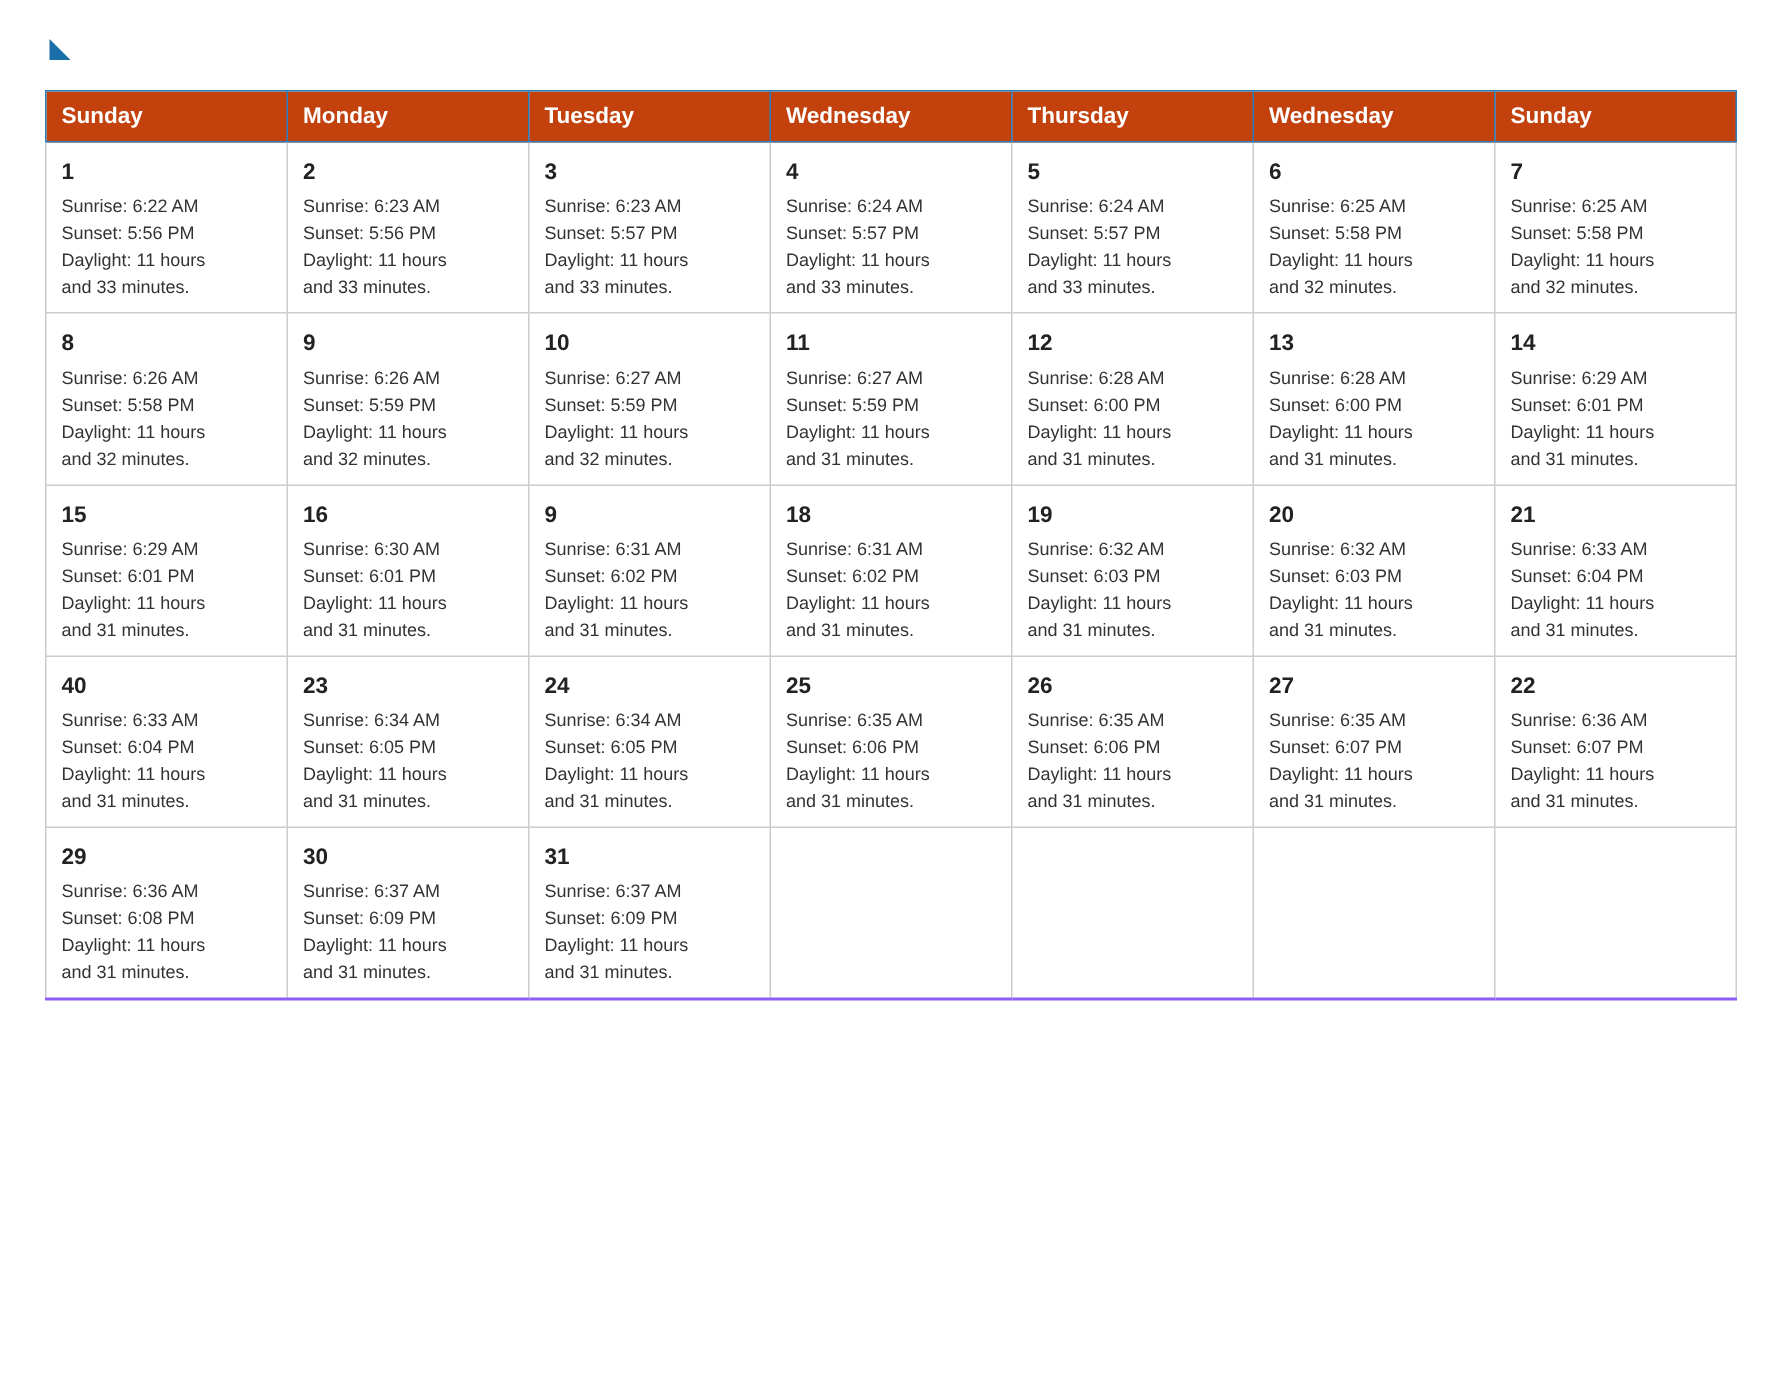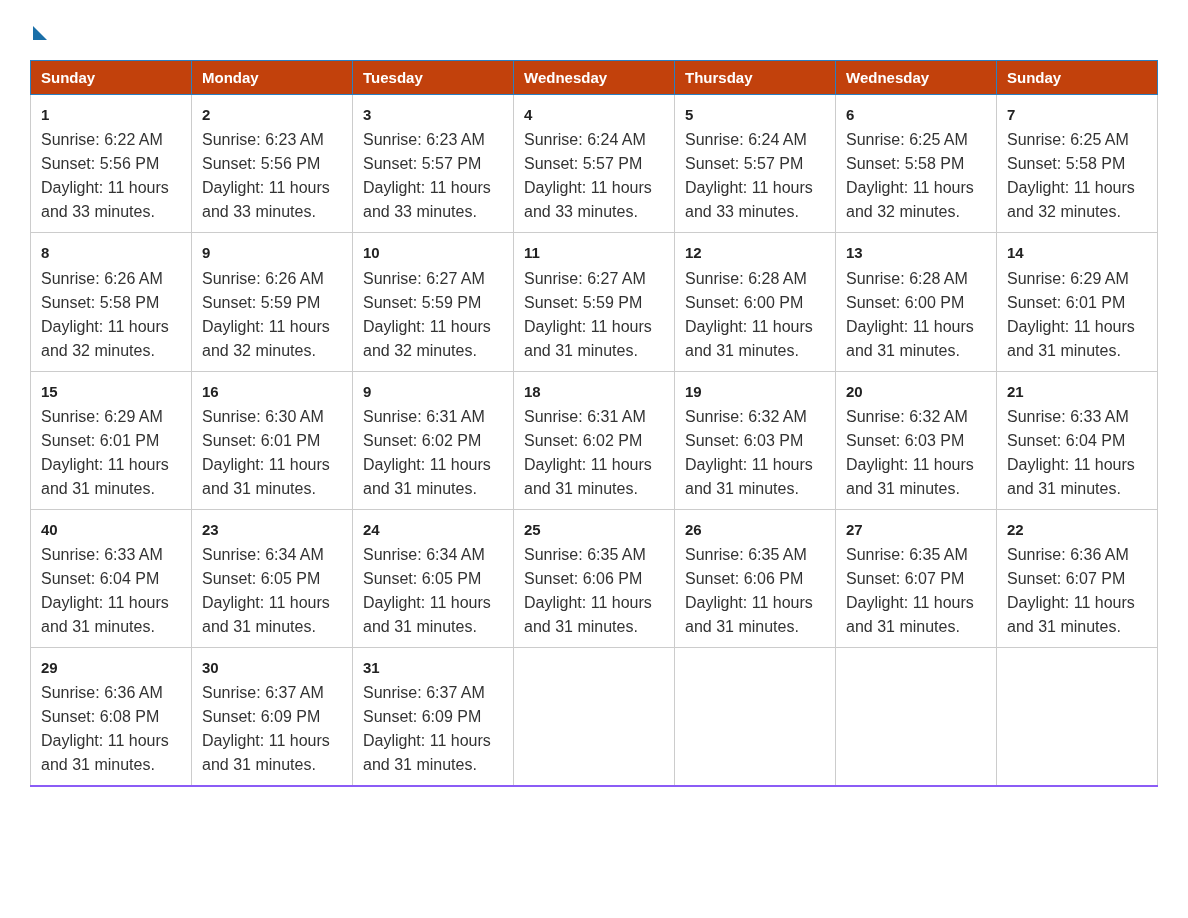--- a/index.html
+++ b/index.html
@@ -80,21 +80,21 @@
       line-height: 1.55;
       min-height: 90px;
     }
     tbody tr td .day-number {
       font-size: 15px;
       font-weight: bold;
       display: block;
       margin-bottom: 2px;
     }
     tbody tr td .day-info {
-      font-size: 16px;
+      font-size: 12px;
       color: #333;
       line-height: 1.5;
     }
     tbody tr:last-child td {
       border-bottom: 2px solid #8b5cf6;
     }
     tbody tr td:first-child {
       border-left: 1px solid #ccc;
     }
     thead tr th:first-child {

